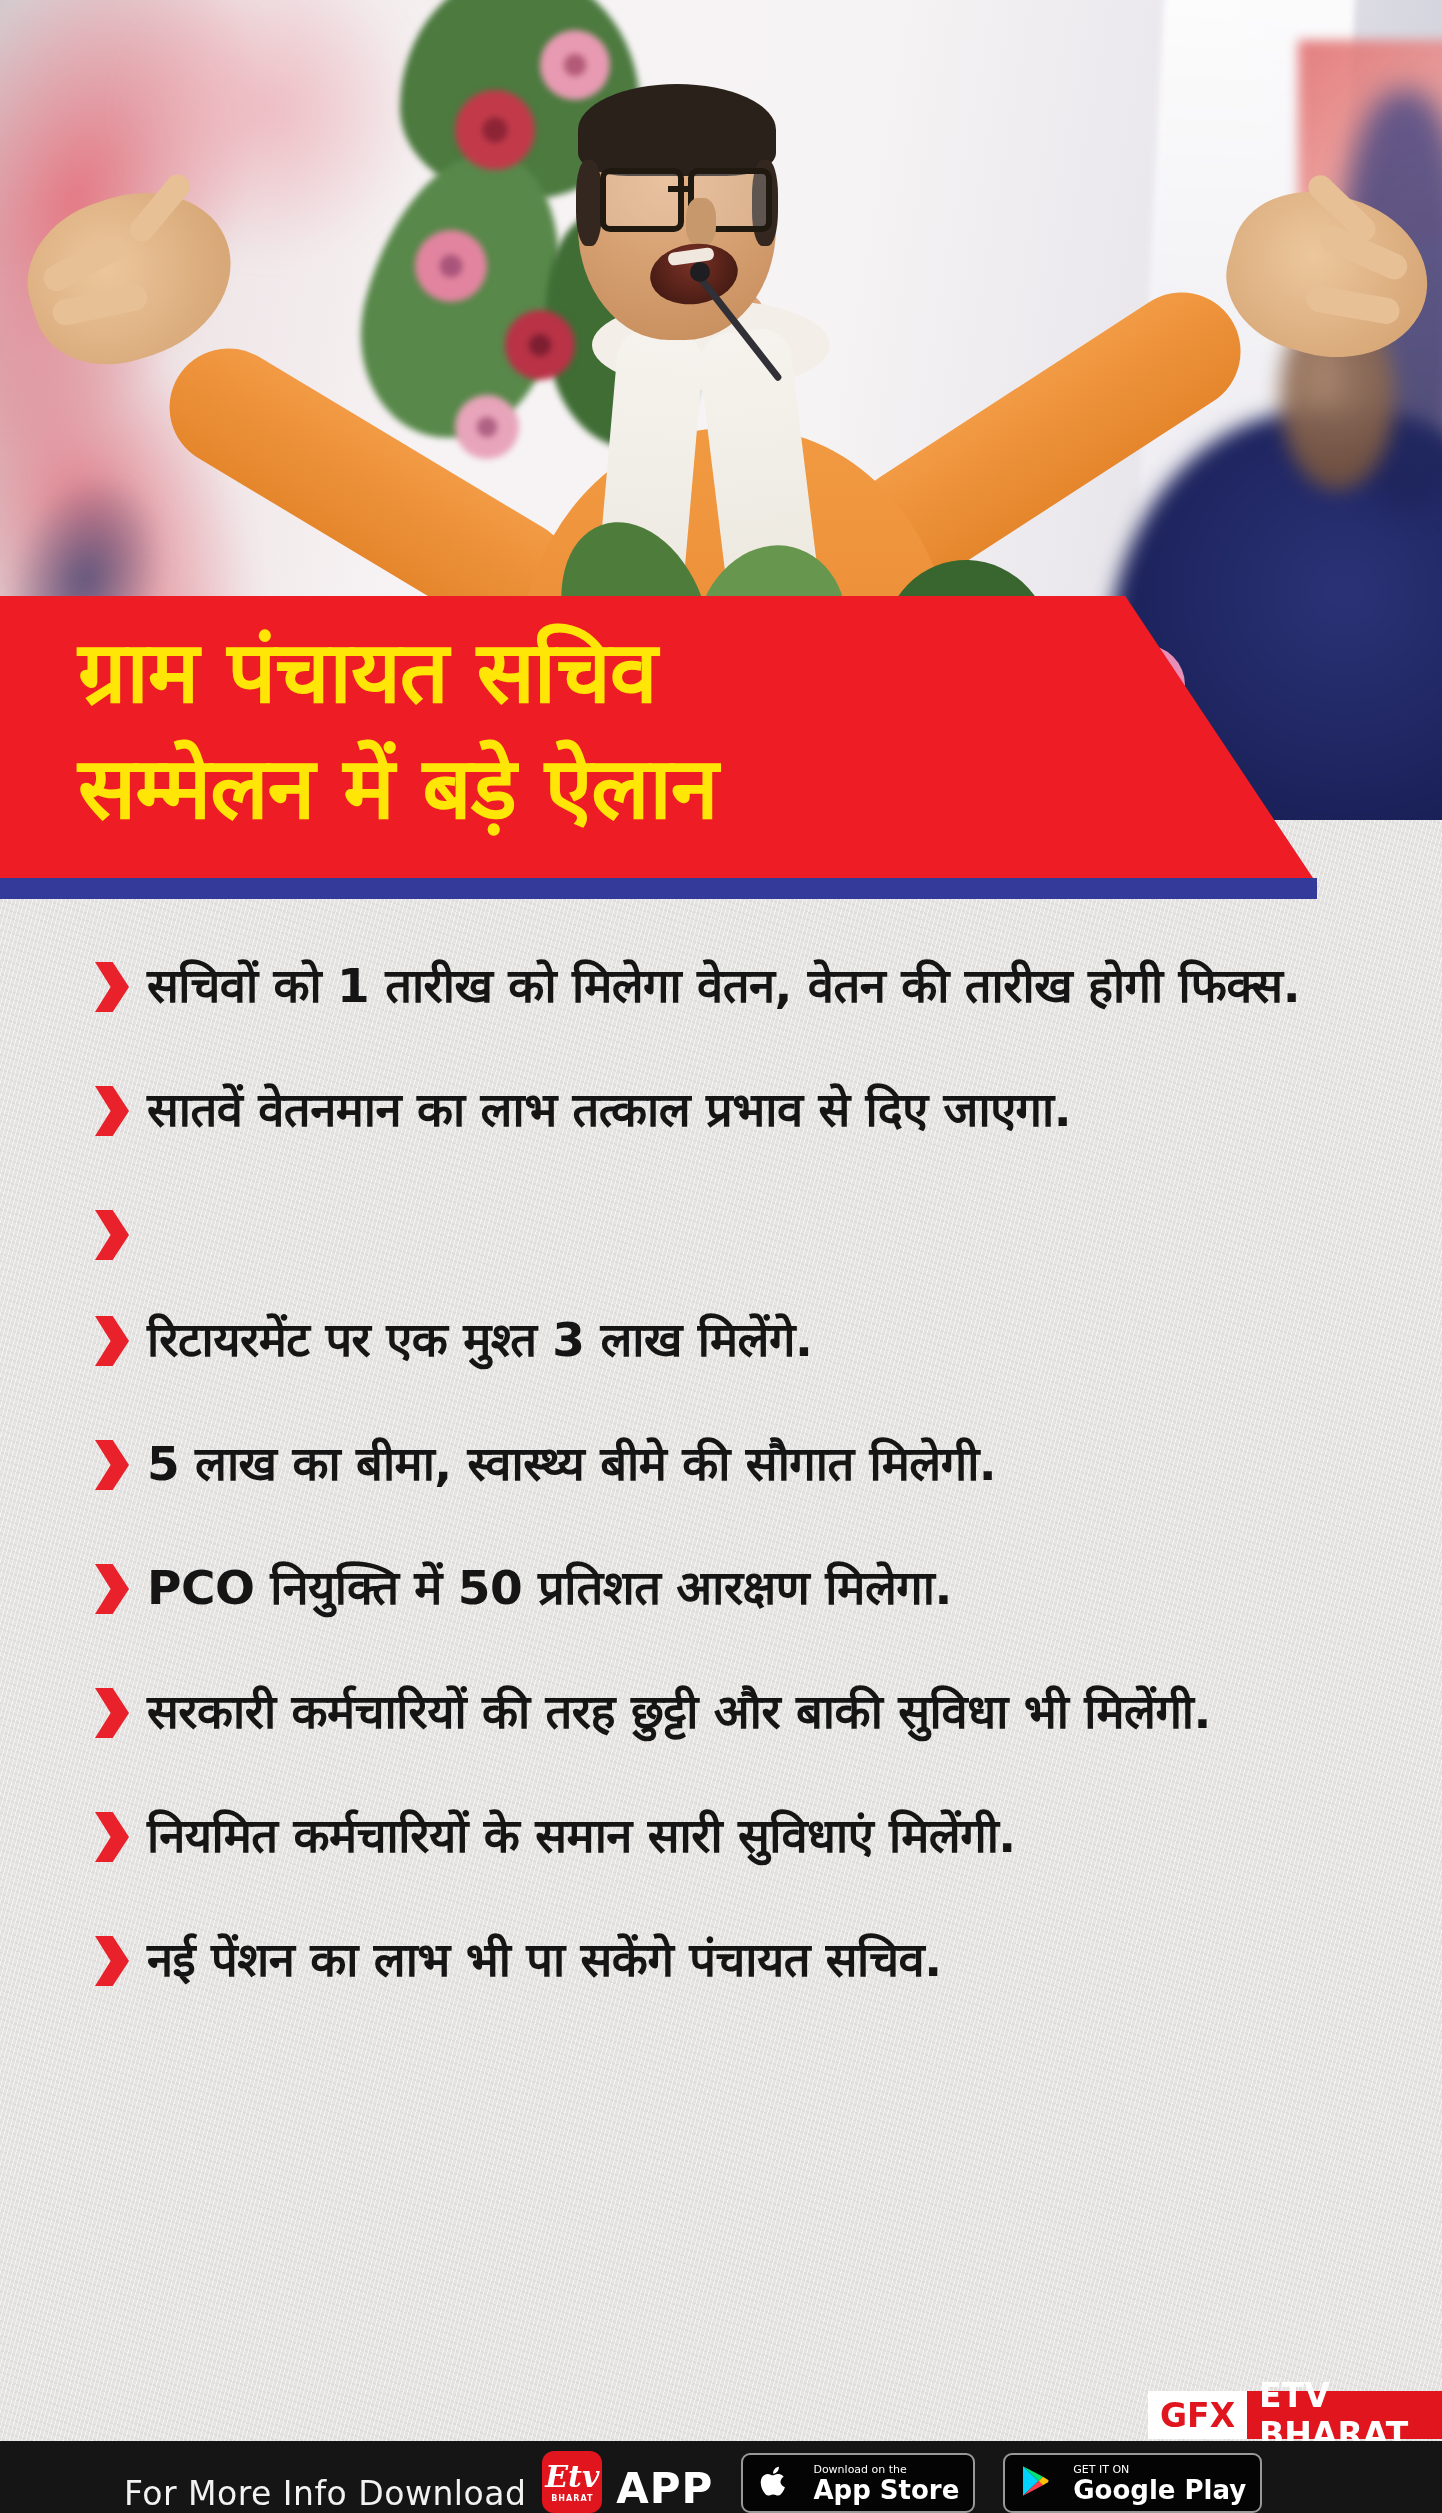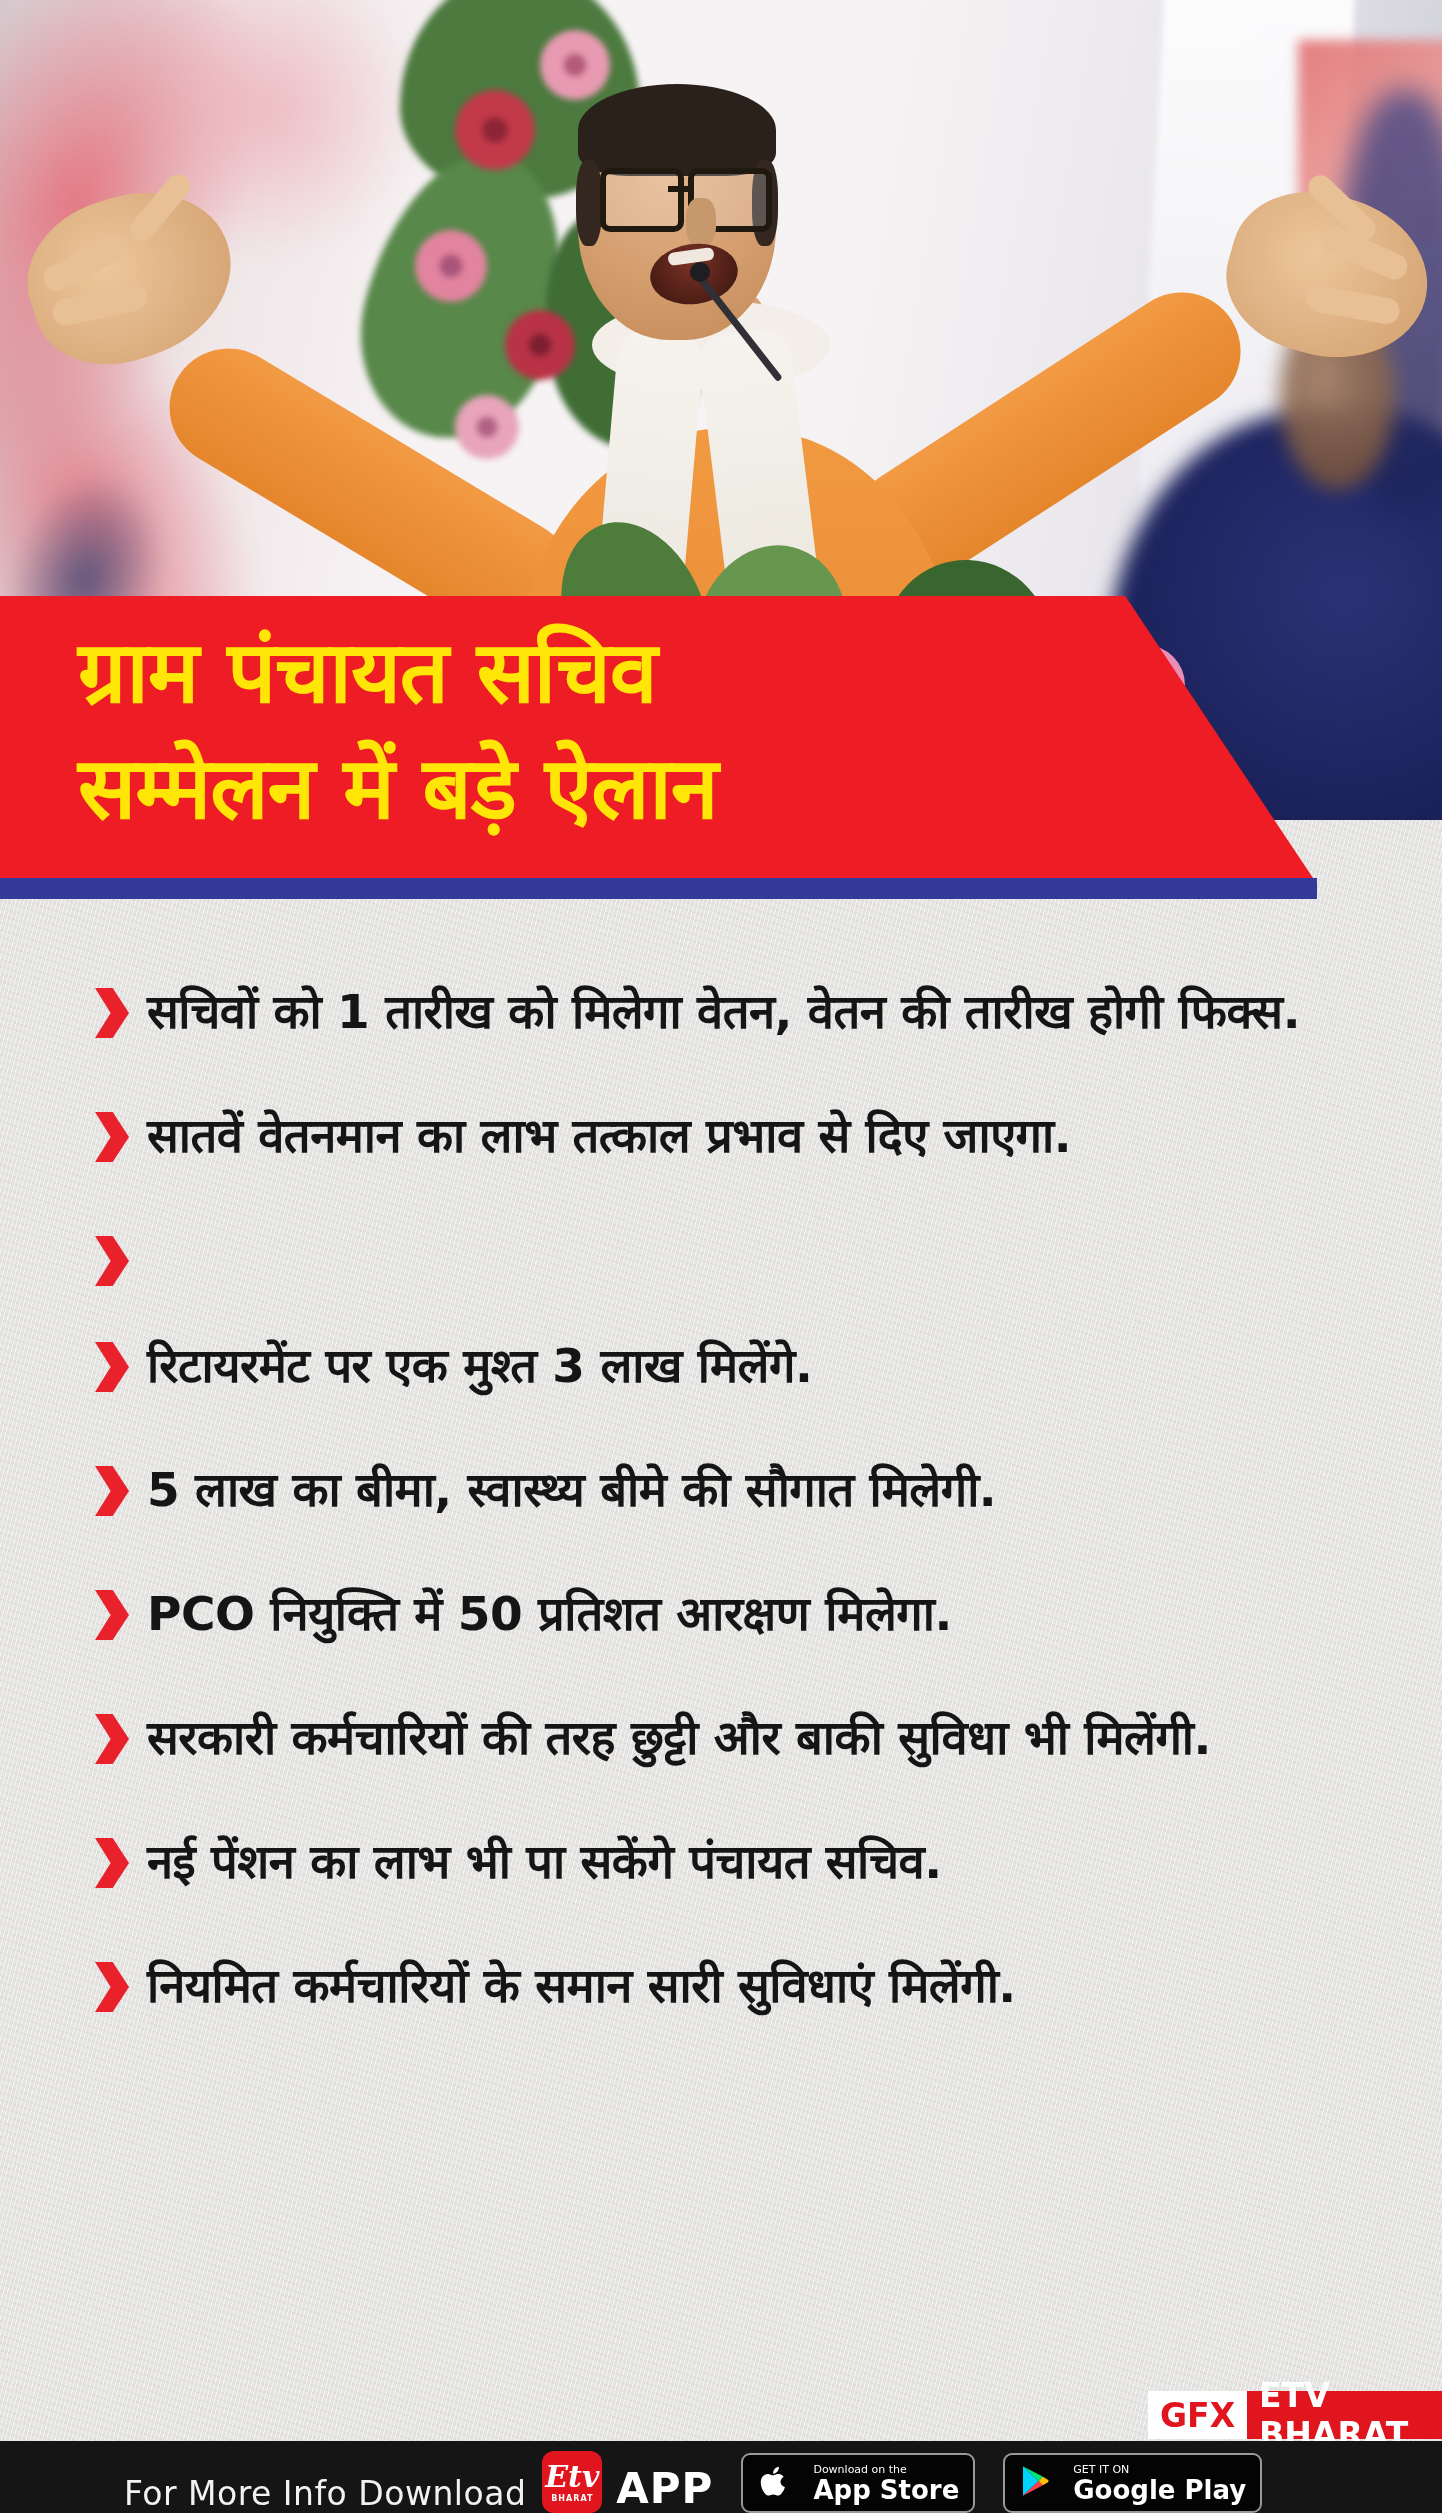--- a/index.html
+++ b/index.html
@@ -73,21 +73,21 @@
   
   .banner{position:absolute;left:0;top:596px;width:1313px;height:282px;z-index:3;
     background:var(--banner-red,#ee1c25);
     clip-path:polygon(0 0,85.7% 0,100% 100%,0 100%);}
   .banner-text{position:absolute;left:78px;top:18px;
     color:var(--headline-yellow,#ffe606);font-weight:800;font-size:86px;line-height:116px;
     letter-spacing:-1px;white-space:nowrap;}
   .banner-underline{position:absolute;left:0;top:878px;width:1317px;height:21px;z-index:3;
     background:var(--underline-blue,#333a99);}
   
-  .bullets{position:absolute;left:95px;top:968px;width:1300px;z-index:2;}
+  .bullets{position:absolute;left:95px;top:942px;width:1300px;z-index:2;}
   .bullet{display:flex;align-items:flex-start;margin-bottom:36px;}
   .chev{flex:0 0 34px;height:50px;margin-top:20px;margin-right:18px;
     background:var(--bullet-red,#e8212b);
     clip-path:polygon(0 0,52% 0,100% 50%,52% 100%,0 100%,46% 50%);}
   .btext{font-size:47px;font-weight:700;color:#151515;line-height:88px;letter-spacing:-.5px;max-width:1240px;}
   
   .gfx-badge{position:absolute;left:1148px;top:2391px;height:48px;display:flex;z-index:2;}
   .gfx-box{background:#fff;display:flex;align-items:center;padding:0 12px;}
   .gfx-box span{color:var(--etv-red,#e1151d);font-weight:800;font-size:33px;letter-spacing:0;}
   .brand-box{background:var(--etv-red,#cf1016);display:flex;align-items:center;padding:0 12px;}
@@ -215,25 +215,25 @@
       <div class="bullet">
         <span class="chev"></span>
         <span class="btext">PCO नियुक्ति में 50 प्रतिशत आरक्षण मिलेगा.</span>
       </div>
       <div class="bullet">
         <span class="chev"></span>
         <span class="btext">सरकारी कर्मचारियों की तरह छुट्टी और बाकी सुविधा भी मिलेंगी.</span>
       </div>
       <div class="bullet">
         <span class="chev"></span>
+        <span class="btext">नियमित कर्मचारियों के समान सारी सुविधाएं मिलेंगी.</span>
+      </div>
+      <div class="bullet">
+        <span class="chev"></span>
         <span class="btext">नई पेंशन का लाभ भी पा सकेंगे पंचायत सचिव.</span>
-      </div>
-      <div class="bullet">
-        <span class="chev"></span>
-        <span class="btext">नियमित कर्मचारियों के समान सारी सुविधाएं मिलेंगी.</span>
       </div>
     </div>
 
   <div class="gfx-badge">
     <div class="gfx-box">
       <span>GFX</span>
     </div>
     <div class="brand-box">
       <span>ETV BHARAT</span>
     </div>

